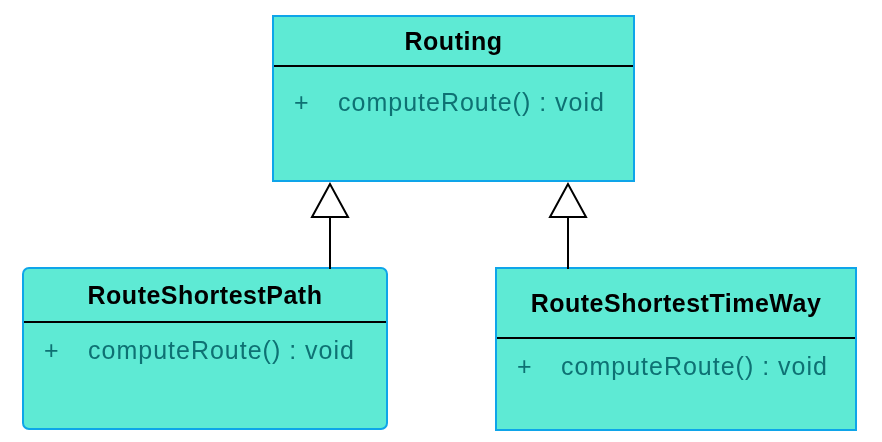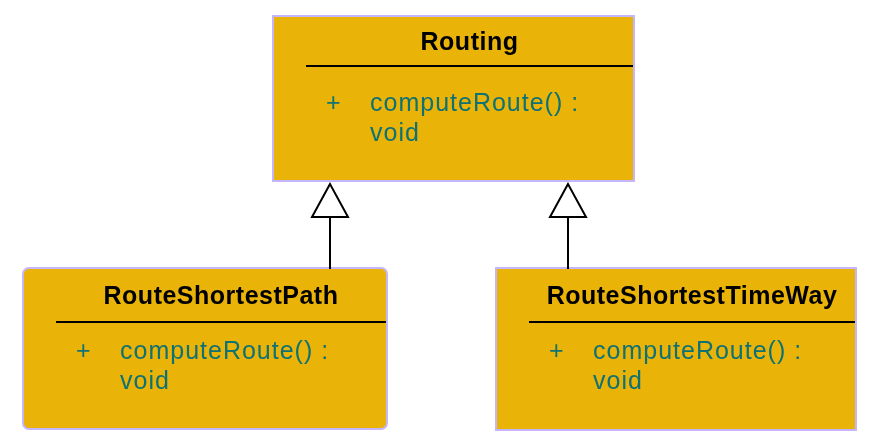--- a/index.html
+++ b/index.html
@@ -10,24 +10,23 @@
   #canvas {
     position: relative;
     width: 882px;
     height: 442px;
     background: #ffffff;
     font-family: "Liberation Sans", sans-serif;
     overflow: hidden;
   }
   .uml-class {
     position: absolute;
-    background: #eab308;
-    border: 2px solid #c4b5fd;
+    background: #5eead4;
+    border: 2px solid #0ea5e9;
     box-sizing: border-box;
-    padding-left: 32px;
   }
   .uml-class .title {
     display: flex;
     align-items: center;
     justify-content: center;
     border-bottom: 2px solid #000000;
     font-weight: bold;
     font-size: 25px;
     letter-spacing: 0.5px;
     color: #000000;
@@ -51,21 +50,21 @@
   
   #class-routing            { left: 272px; top: 15px;  width: 363px; height: 167px; }
   #class-routing .title     { height: 50px; }
   #class-routing .members   { padding-top: 20px; }
 
   #class-route-shortest-path          { left: 22px;  top: 267px; width: 366px; height: 163px; border-radius: 7px; }
   #class-route-shortest-path .title   { height: 54px; }
   #class-route-shortest-path .members { padding-top: 12px; }
 
   #class-route-shortest-time-way          { left: 495px; top: 267px; width: 362px; height: 164px; }
-  #class-route-shortest-time-way .title   { height: 54px; }
+  #class-route-shortest-time-way .title   { height: 70px; }
   #class-route-shortest-time-way .members { padding-top: 12px; }
 
   #relation-overlay {
     position: absolute;
     left: 0;
     top: 0;
     width: 882px;
     height: 442px;
     pointer-events: none;
   }

